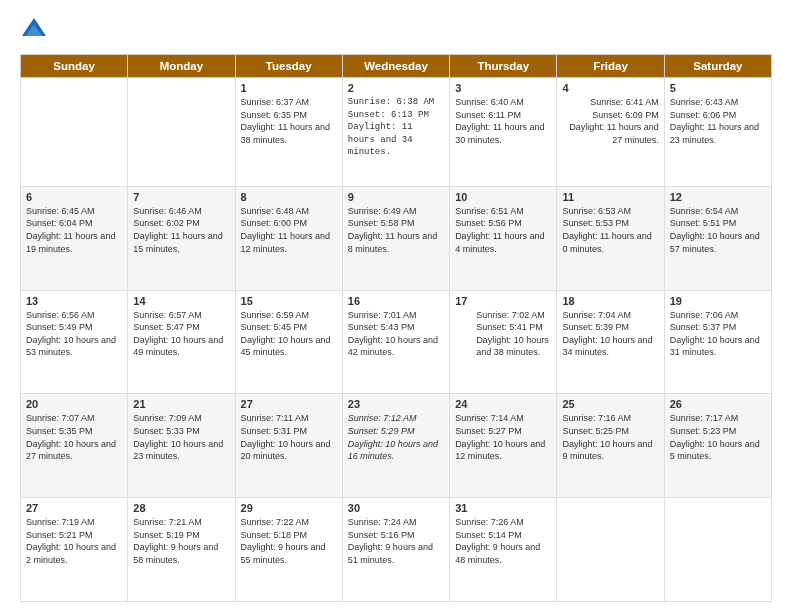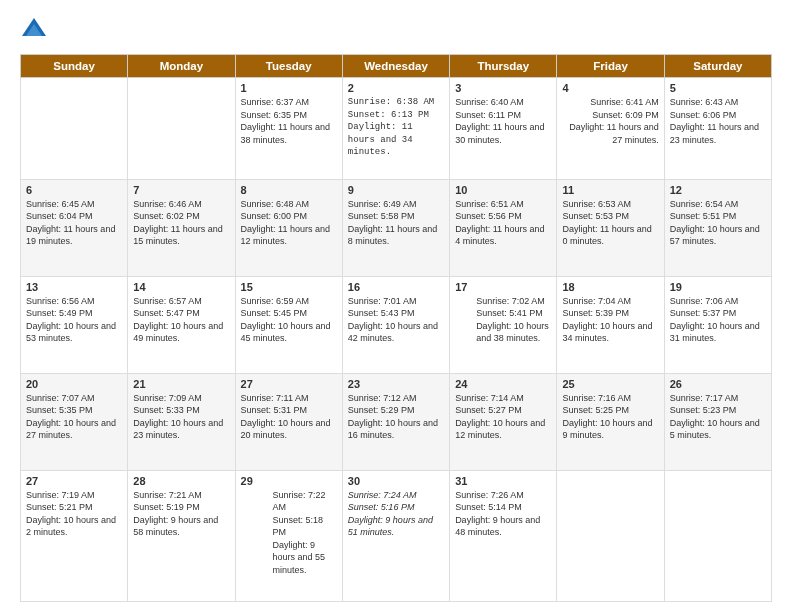--- a/index.html
+++ b/index.html
@@ -276,21 +276,21 @@
 Daylight: 10 hours and 23 minutes.</div>
           </td>
           <td>
             <span class="day-number">27</span>
             <div class="day-info" style="white-space: pre-line;">Sunrise: 7:11 AM
 Sunset: 5:31 PM
 Daylight: 10 hours and 20 minutes.</div>
           </td>
           <td>
             <span class="day-number">23</span>
-            <div class="day-info" style="white-space: pre-line;">Sunrise: 7:12 AM
+            <div class="day-info" style="white-space: pre-line; font-style: italic;">Sunrise: 7:12 AM
 Sunset: 5:29 PM
 Daylight: 10 hours and 16 minutes.</div>
           </td>
           <td>
             <span class="day-number">24</span>
             <div class="day-info" style="white-space: pre-line;">Sunrise: 7:14 AM
 Sunset: 5:27 PM
 Daylight: 10 hours and 12 minutes.</div>
           </td>
           <td>
@@ -314,27 +314,27 @@
 Daylight: 10 hours and 2 minutes.</div>
           </td>
           <td>
             <span class="day-number">28</span>
             <div class="day-info" style="white-space: pre-line;">Sunrise: 7:21 AM
 Sunset: 5:19 PM
 Daylight: 9 hours and 58 minutes.</div>
           </td>
           <td>
             <span class="day-number">29</span>
-            <div class="day-info" style="white-space: pre-line; margin-left: 32px;">Sunrise: 7:22 AM
+            <div class="day-info" style="white-space: pre-line;">Sunrise: 7:22 AM
 Sunset: 5:18 PM
 Daylight: 9 hours and 55 minutes.</div>
           </td>
           <td>
             <span class="day-number">30</span>
-            <div class="day-info" style="white-space: pre-line; font-style: italic;">Sunrise: 7:24 AM
+            <div class="day-info" style="white-space: pre-line;">Sunrise: 7:24 AM
 Sunset: 5:16 PM
 Daylight: 9 hours and 51 minutes.</div>
           </td>
           <td>
             <span class="day-number">31</span>
             <div class="day-info" style="white-space: pre-line;">Sunrise: 7:26 AM
 Sunset: 5:14 PM
 Daylight: 9 hours and 48 minutes.</div>
           </td>
           <td class="empty"></td>

